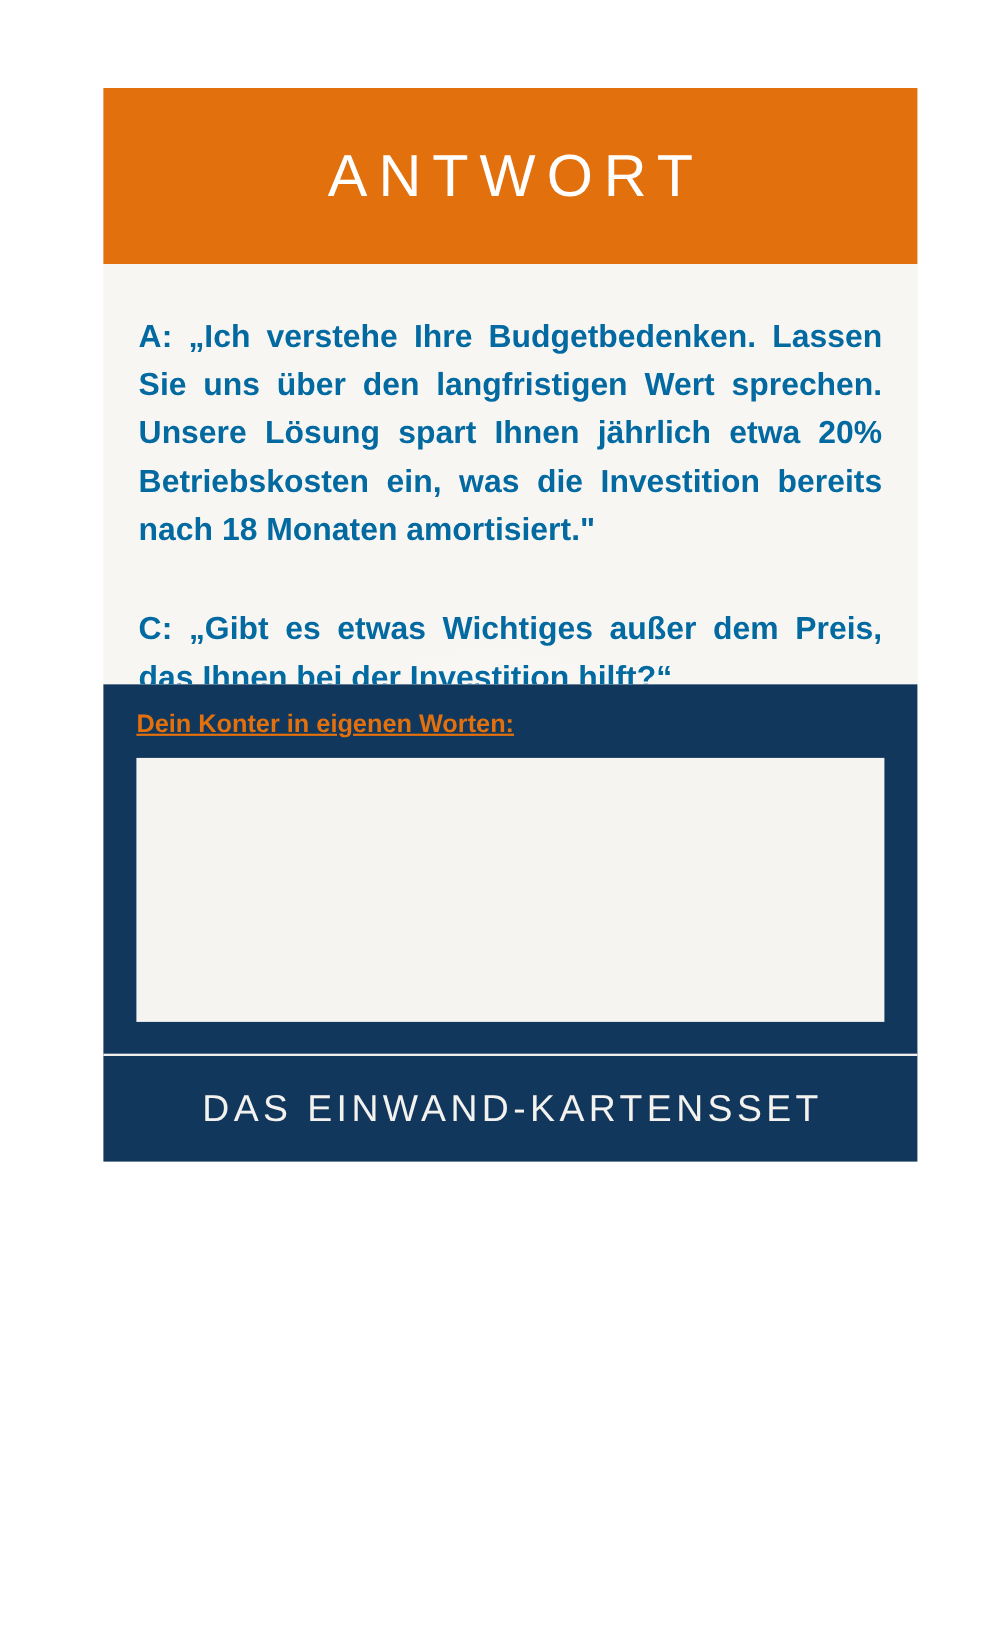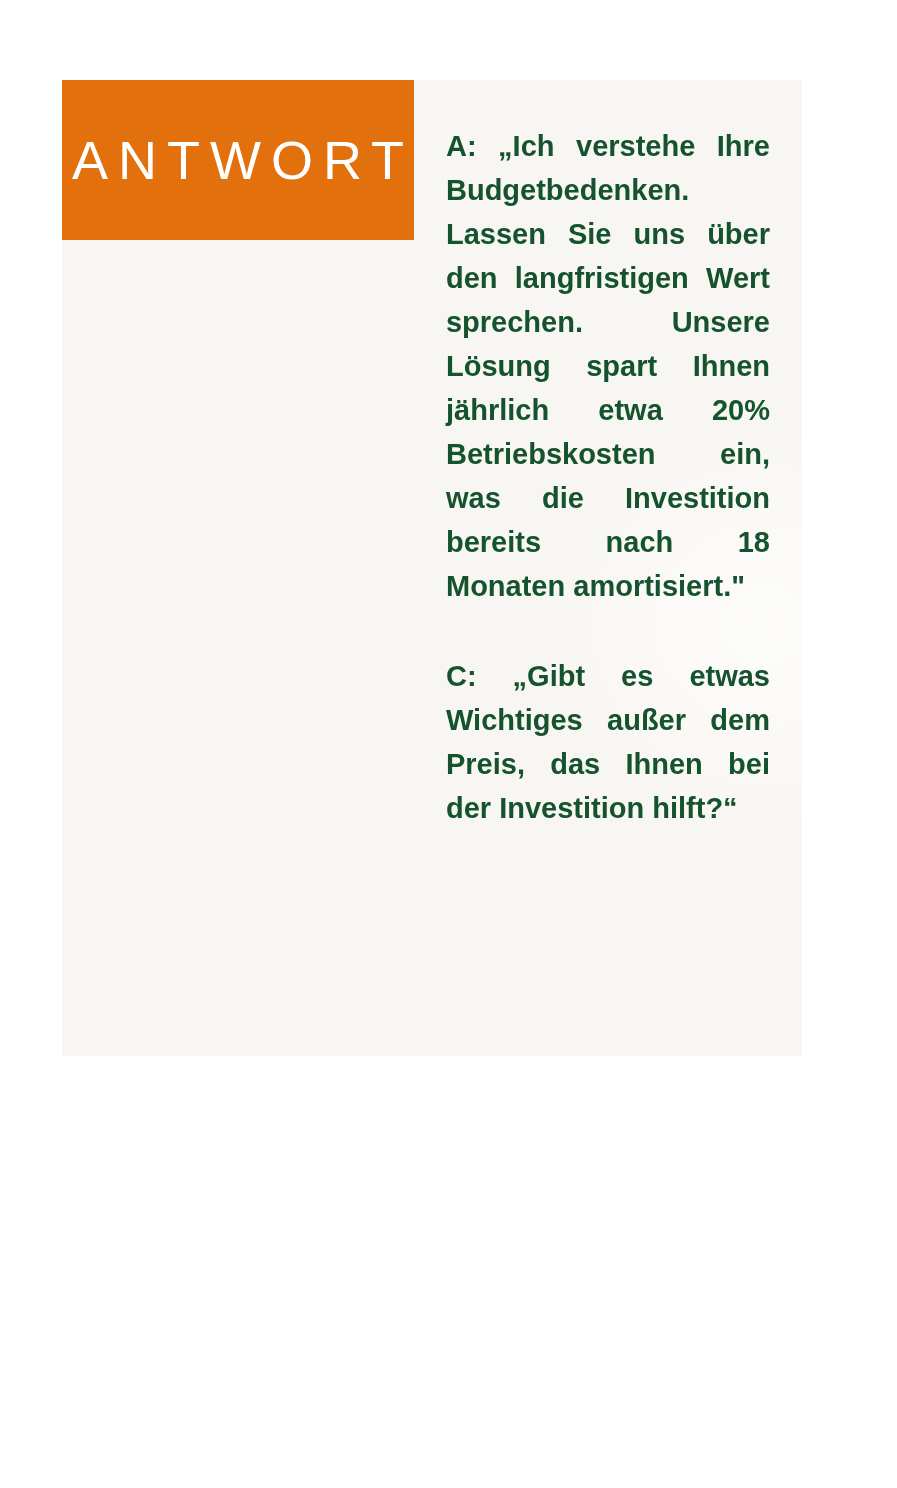--- a/index.html
+++ b/index.html
@@ -10,27 +10,27 @@
   body {
     width: 897px;
     height: 1488px;
     font-family: "Liberation Sans", sans-serif;
     position: relative;
     overflow: hidden;
   }
 
   .card {
     position: absolute;
-    left: 62px;
+    left: 94px;
     top: 80px;
     width: 740px;
     height: 976px;
     background: #f8f6f2;
     display: flex;
-    flex-direction: row;
+    flex-direction: column;
     box-sizing: border-box;
   }
 
   
   .card-header {
     height: 160px;
     background: #e2700d;
     display: flex;
     align-items: center;
     justify-content: center;
@@ -64,21 +64,21 @@
     width: 460px;
     height: 430px;
     border-radius: 50%;
     background: radial-gradient(ellipse at center, rgba(255,255,255,0.75) 0%, rgba(248,246,242,0) 70%);
     pointer-events: none;
   }
 
   .answer-par {
     position: relative;
     z-index: 1;
-    color: #14532d;
+    color: #0369a1;
     font-size: 29px;
     line-height: 44px;
     font-weight: bold;
     text-align: justify;
     text-justify: inter-word;
     margin: 0 0 46px 0;
   }
   .answer-par:last-child {
     margin-bottom: 0;
   }
@@ -138,15 +138,22 @@
 
   <div class="card-header">
     <div class="card-header-title">ANTWORT</div>
   </div>
 
   <div class="card-body">
     <p class="answer-par">A: „Ich verstehe Ihre Budgetbedenken. Lassen Sie uns über den langfristigen Wert sprechen. Unsere Lösung spart Ihnen jährlich etwa 20% Betriebskosten ein, was die Investition bereits nach 18 Monaten amortisiert."</p>
     <p class="answer-par">C: „Gibt es etwas Wichtiges außer dem Preis, das Ihnen bei der Investition hilft?“</p>
   </div>
 
+  <div class="writein">
+    <span class="writein-label">Dein Konter in eigenen Worten:</span>
+    <textarea class="writein-box" placeholder="" style=""></textarea>
+  </div>
 
+  <div class="card-footer">
+    <div class="card-footer-title">DAS EINWAND-KARTENSSET</div>
+  </div>
 
 </div>
 
 </body></html>

